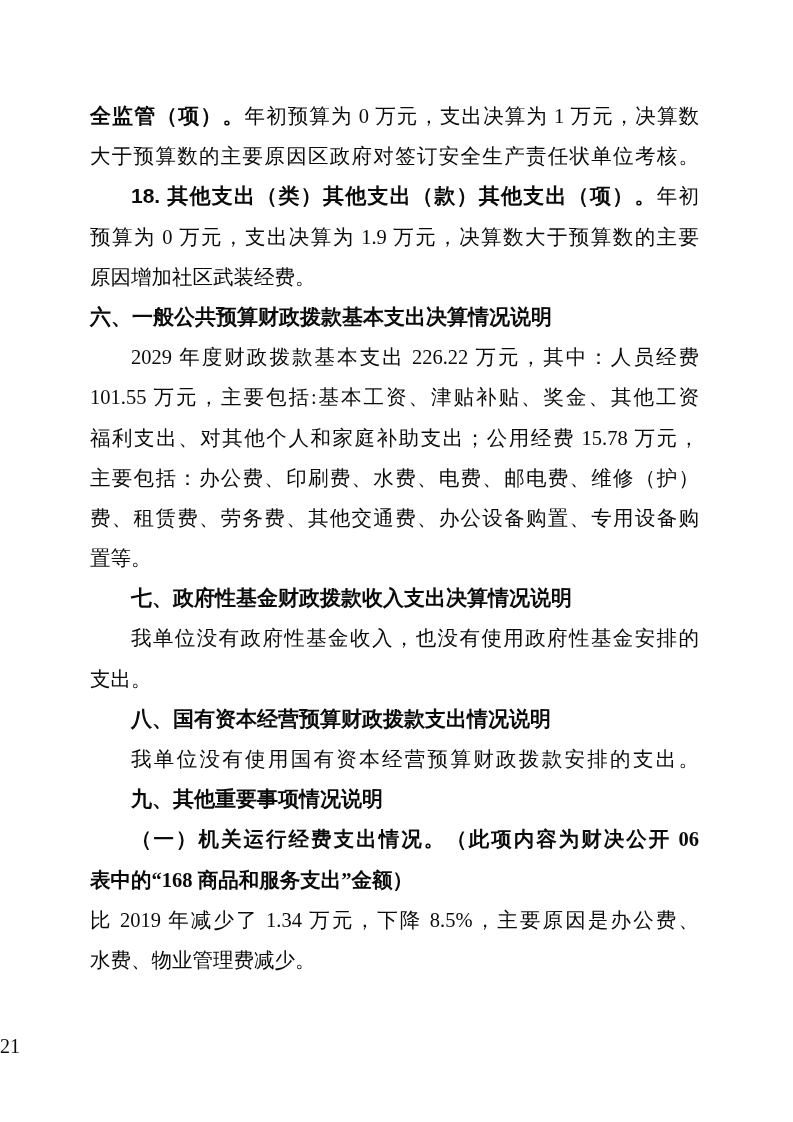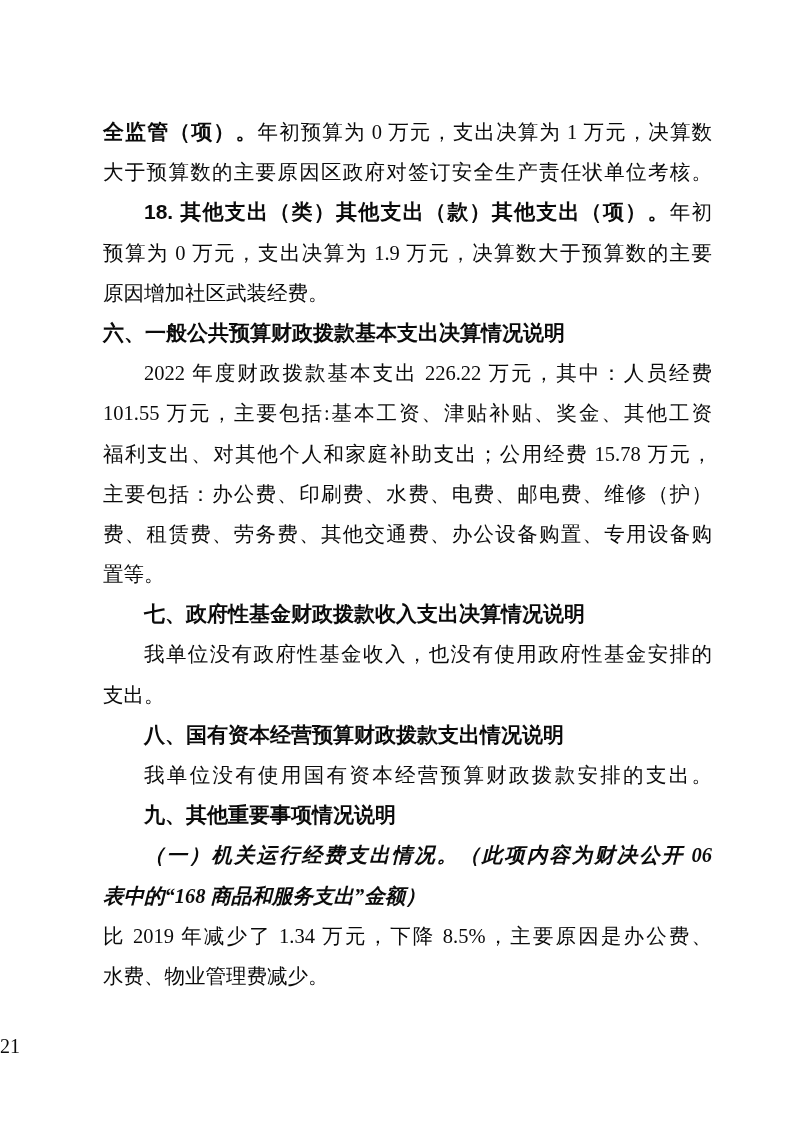--- a/index.html
+++ b/index.html
@@ -11,24 +11,23 @@
     position: relative;
     width: 793px;
     height: 1122px;
     background: #ffffff;
     color: #000000;
     font-family: "Liberation Serif", serif;
     overflow: hidden;
   }
   .content {
     position: absolute;
-    left: 103px;
+    left: 90px;
     top: 96px;
     width: 609px;
-    margin-top: 16px;
   }
   .line {
     height: 40.2px;
     line-height: 40.2px;
     font-size: 20.5px;
     color: #0b0b0b;
     white-space: normal;
     overflow: visible;
   }
   .line.fill {
@@ -44,21 +43,20 @@
     font-weight: 400;
   }
   .seg-bold-sans {
     font-family: "Liberation Sans", sans-serif;
     font-weight: 700;
     font-size: 21px;
   }
   .seg-bold-serif {
     font-family: "Liberation Serif", serif;
     font-weight: 700;
-    font-style: italic;
   }
   .page-number {
     position: absolute;
     left: 0;
     right: 0;
     top: 1031px;
     height: 30px;
     line-height: 30px;
     text-align: left;
     font-size: 20px;
@@ -70,21 +68,21 @@
 <body>
 
 <div class="page">
   <div class="content">
       <div class="line fill"><span class="seg-bold-sans">全监管（项）。</span><span class="seg-body">年初预算为 0 万元，支出决算为 1 万元，决算数</span></div>
       <div class="line fill"><span class="seg-body">大于预算数的主要原因区政府对签订安全生产责任状单位考核。</span></div>
       <div class="line indent fill"><span class="seg-bold-sans">18. 其他支出（类）其他支出（款）其他支出（项）。</span><span class="seg-body">年初</span></div>
       <div class="line fill"><span class="seg-body">预算为 0 万元，支出决算为 1.9 万元，决算数大于预算数的主要</span></div>
       <div class="line"><span class="seg-body">原因增加社区武装经费。</span></div>
       <div class="line"><span class="seg-bold-sans">六、一般公共预算财政拨款基本支出决算情况说明</span></div>
-      <div class="line indent fill"><span class="seg-body">2022 年度财政拨款基本支出 226.22 万元，其中：人员经费</span></div>
+      <div class="line indent fill"><span class="seg-body">2029 年度财政拨款基本支出 226.22 万元，其中：人员经费</span></div>
       <div class="line fill"><span class="seg-body">101.55 万元，主要包括:基本工资、津贴补贴、奖金、其他工资</span></div>
       <div class="line fill"><span class="seg-body">福利支出、对其他个人和家庭补助支出；公用经费 15.78 万元，</span></div>
       <div class="line fill"><span class="seg-body">主要包括：办公费、印刷费、水费、电费、邮电费、维修（护）</span></div>
       <div class="line fill"><span class="seg-body">费、租赁费、劳务费、其他交通费、办公设备购置、专用设备购</span></div>
       <div class="line"><span class="seg-body">置等。</span></div>
       <div class="line indent"><span class="seg-bold-sans">七、政府性基金财政拨款收入支出决算情况说明</span></div>
       <div class="line indent fill"><span class="seg-body">我单位没有政府性基金收入，也没有使用政府性基金安排的</span></div>
       <div class="line"><span class="seg-body">支出。</span></div>
       <div class="line indent"><span class="seg-bold-sans">八、国有资本经营预算财政拨款支出情况说明</span></div>
       <div class="line indent fill"><span class="seg-body">我单位没有使用国有资本经营预算财政拨款安排的支出。</span></div>

